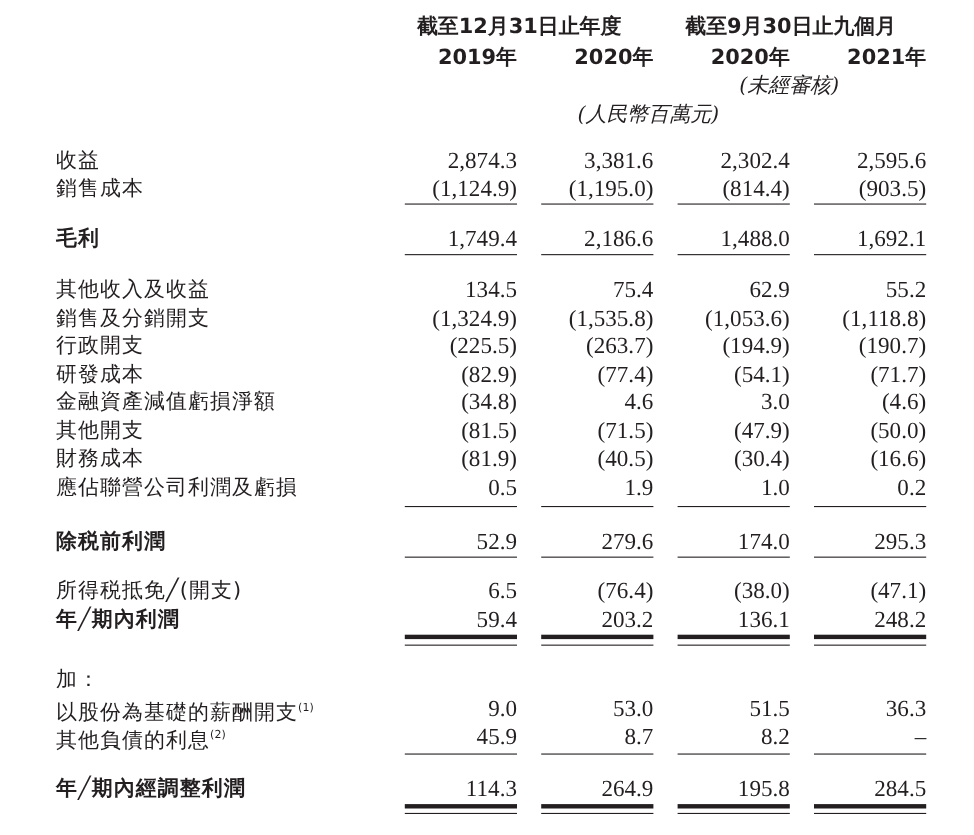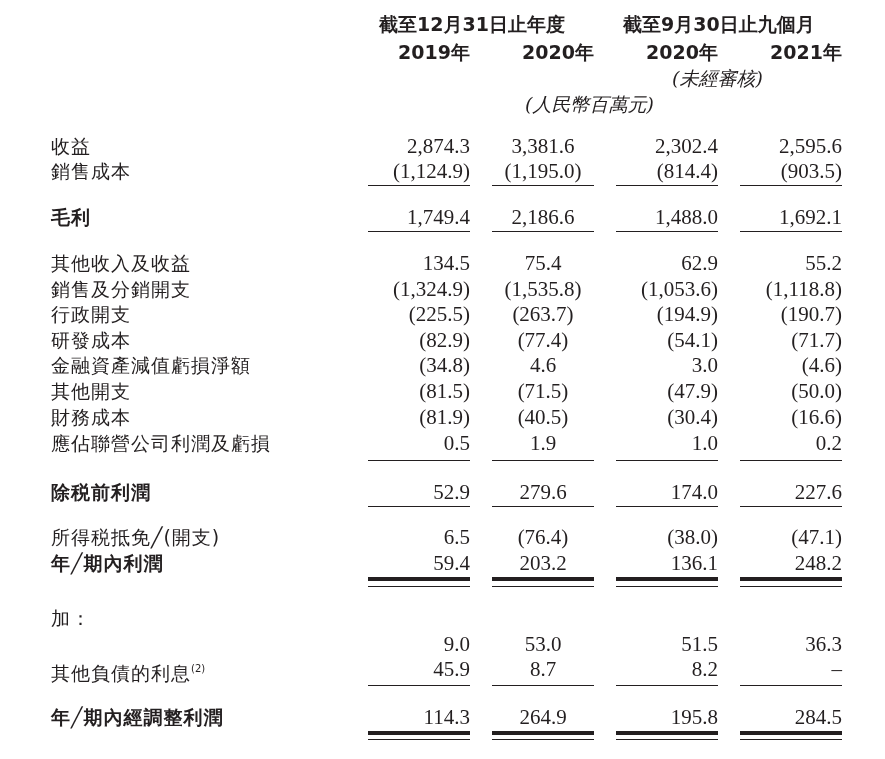--- a/index.html
+++ b/index.html
@@ -68,21 +68,21 @@
       top: 0;
       width: 102px;
       text-align: right;
       font-family: "Liberation Serif", "DejaVu Serif", serif;
       font-size: 21px;
       line-height: 26px;
       white-space: nowrap;
     }
     .val.paren { margin-right: -7px; }
     .c1 { left: 368px; }
-    .c2 { left: 492px; text-align: center; }
+    .c2 { left: 492px; }
     .c3 { left: 616px; }
     .c4 { left: 740px; }
     .rule {
       position: absolute;
       height: 1px;
       background: #231f20;
       width: 102px;
     }
     .drule-thick {
       position: absolute;
@@ -209,21 +209,21 @@
 <div class="rule c1" style="top:460px;"></div>
 <div class="rule c2" style="top:460px;"></div>
 <div class="rule c3" style="top:460px;"></div>
 <div class="rule c4" style="top:460px;"></div>
 
 <div class="row" style="top:479px;">
   <span class="label bold">除税前利潤</span>
   <span class="val c1">52.9</span>
   <span class="val c2">279.6</span>
   <span class="val c3">174.0</span>
-  <span class="val c4">227.6</span>
+  <span class="val c4">295.3</span>
 </div>
 <div class="rule c1" style="top:506px;"></div>
 <div class="rule c2" style="top:506px;"></div>
 <div class="rule c3" style="top:506px;"></div>
 <div class="rule c4" style="top:506px;"></div>
 
 <div class="row" style="top:524px;">
   <span class="label">所得税抵免╱(開支)</span>
   <span class="val c1">6.5</span>
   <span class="val c2 paren">(76.4)</span>
@@ -245,20 +245,21 @@
 <div class="drule-thin c1" style="top:586px;"></div>
 <div class="drule-thin c2" style="top:586px;"></div>
 <div class="drule-thin c3" style="top:586px;"></div>
 <div class="drule-thin c4" style="top:586px;"></div>
 
 <div class="row" style="top:605px;">
   <span class="label">加：</span>
 </div>
 
 <div class="row" style="top:631px;">
+  <span class="label"><span>以股份為基礎的薪酬開支</span><sup>(1)</sup></span>
   <span class="val c1">9.0</span>
   <span class="val c2">53.0</span>
   <span class="val c3">51.5</span>
   <span class="val c4">36.3</span>
 </div>
 
 <div class="row" style="top:656px;padding-left:16px;">
   <span class="label"><span>其他負債的利息</span><sup>(2)</sup></span>
   <span class="val c1">45.9</span>
   <span class="val c2">8.7</span>

